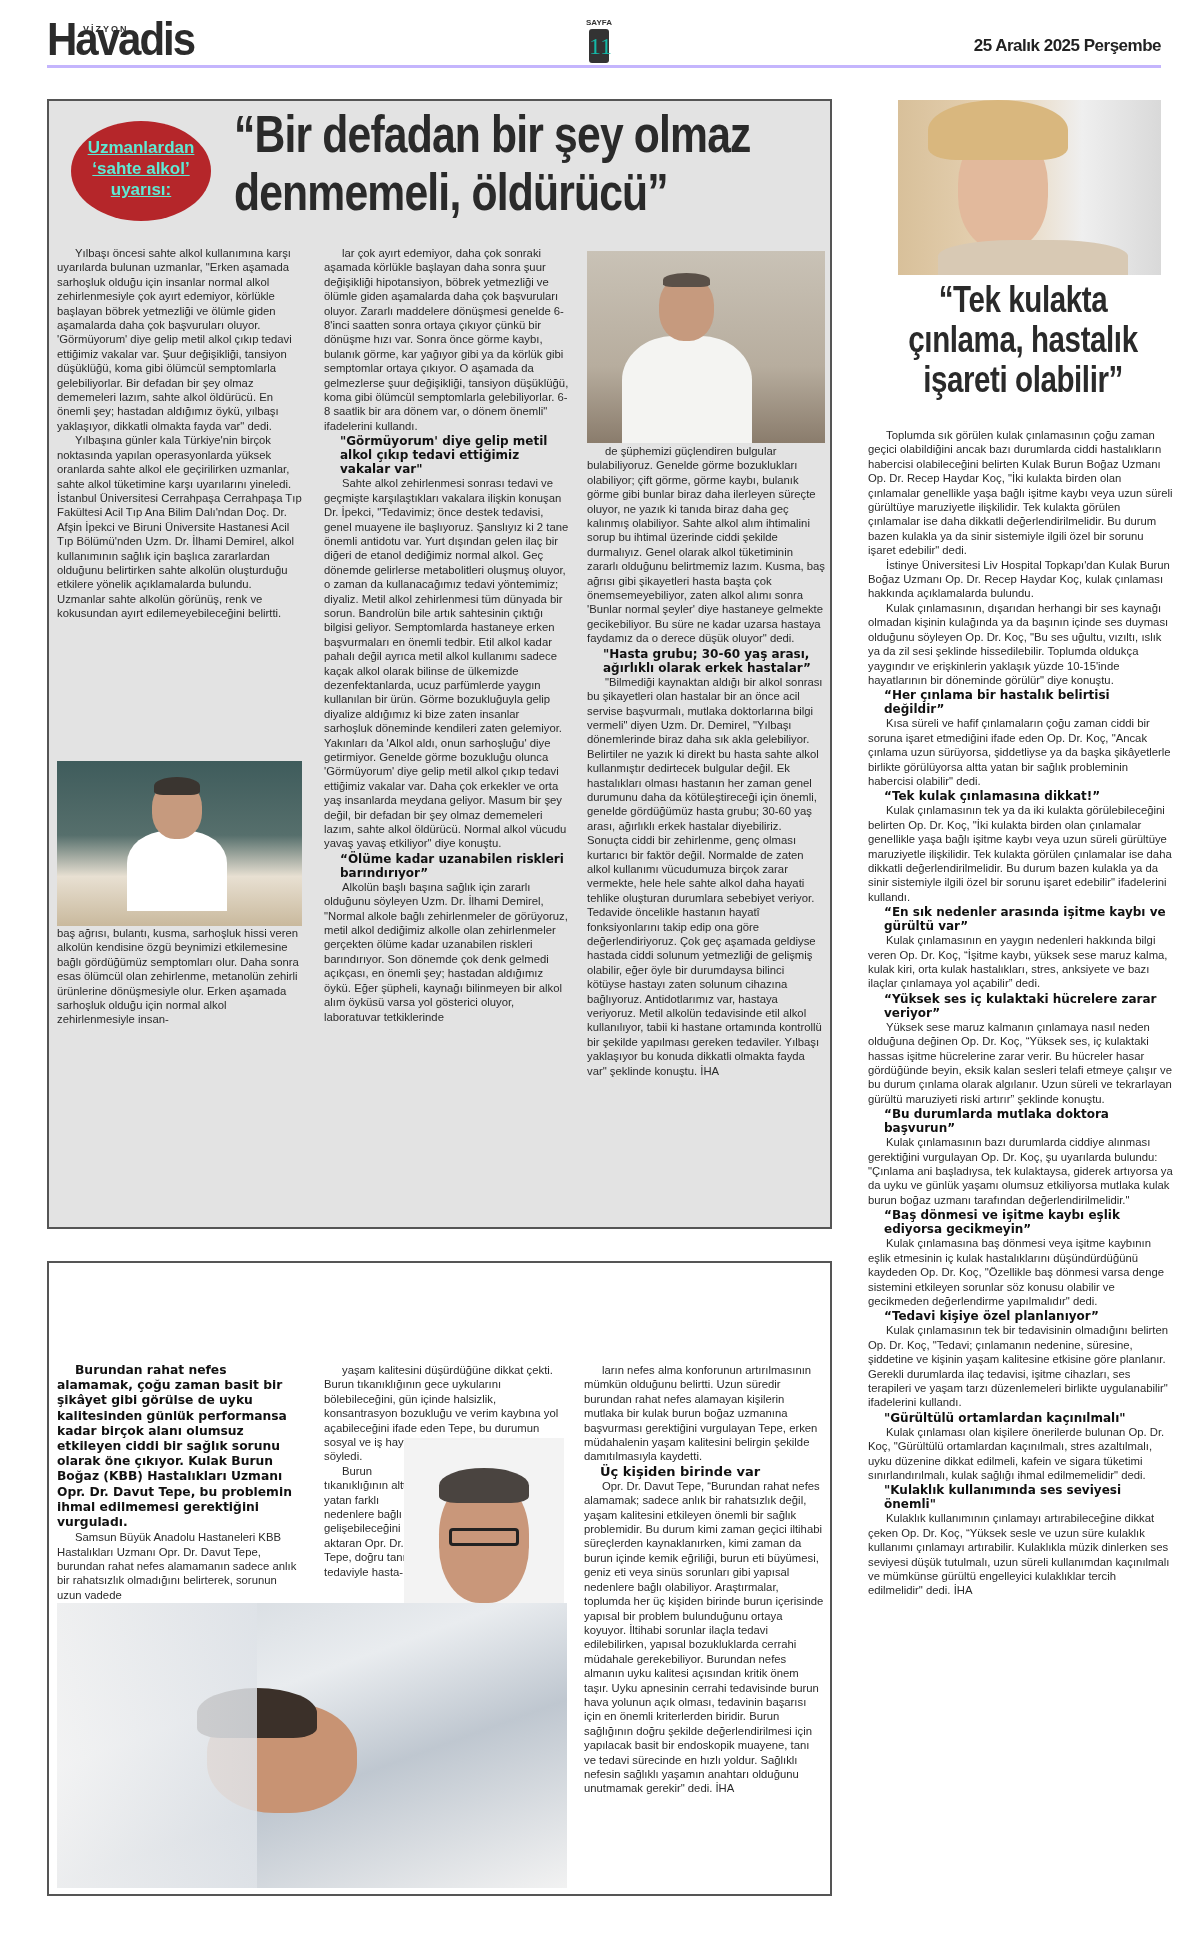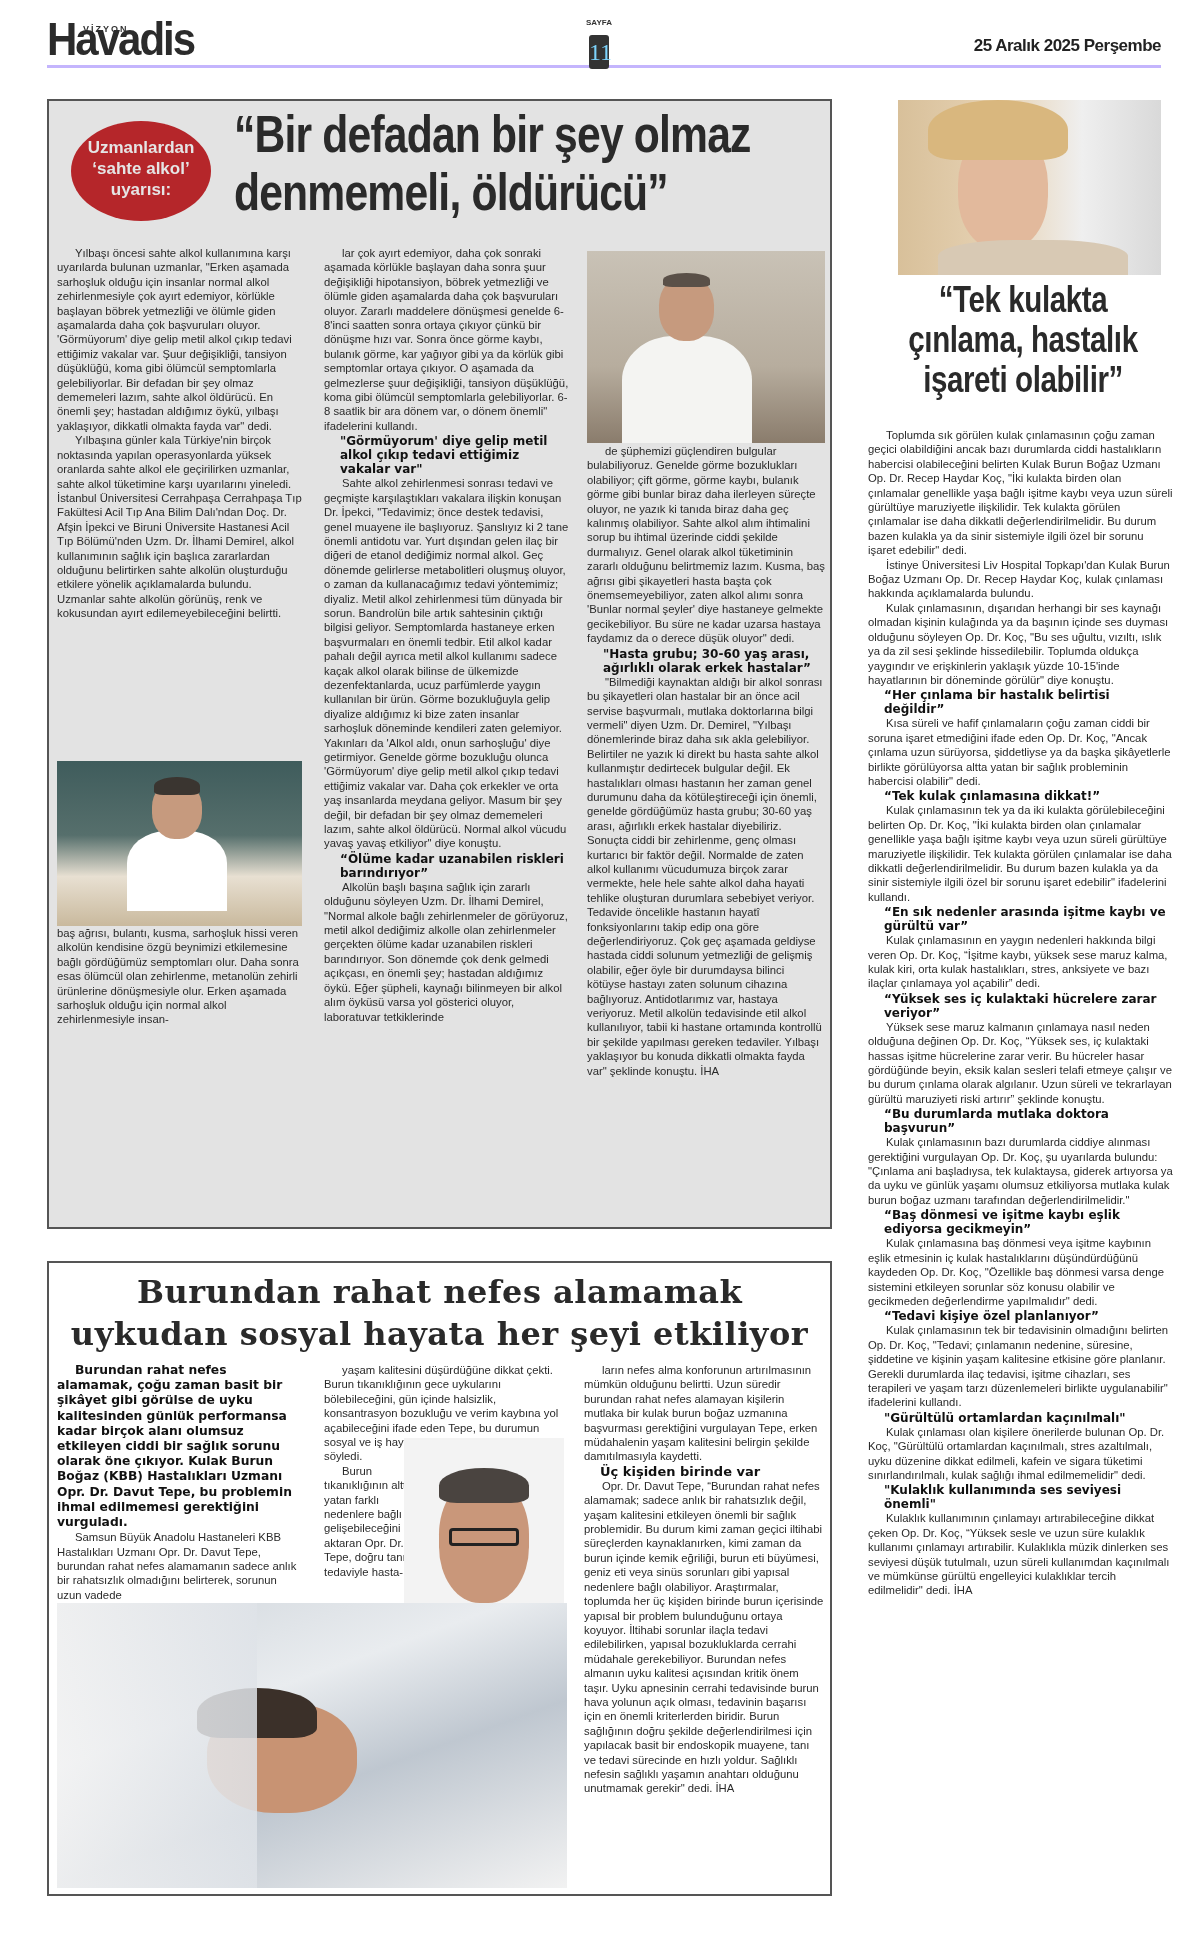--- a/index.html
+++ b/index.html
@@ -6,26 +6,26 @@
   html, body { width: 1200px; height: 1938px; background: #ffffff; overflow: hidden; }
   body { font-family: "Liberation Sans", sans-serif; color: #1a1a1a; position: relative; }
 
   
   .masthead { position: absolute; left: 47px; top: 8px; width: 1114px; height: 60px; border-bottom: 3px solid #c4b5fd; }
   .logo { position: absolute; left: 0; top: 8px; }
   .logo-small { position: absolute; left: 36px; top: 8px; font-size: 9px; letter-spacing: 2px; font-weight: bold; color: #333; }
   .logo-big { font-family: "Liberation Sans", sans-serif; font-size: 42px; font-weight: bold; letter-spacing: -2px; color: #2b2b2b; line-height: 48px; transform: scaleY(1.1); display: inline-block; }
   .page-no { position: absolute; left: 532px; top: 10px; text-align: center; width: 40px; }
   .page-no .lbl { font-size: 8px; font-weight: bold; color: #333; }
-  .page-no .num { margin-top: 8px; background: #333; color: #7dd3fc; font-family: "Liberation Serif", serif; font-size: 24px; border-radius: 3px; width: 20px; height: 34px; line-height: 34px; margin-left: 10px; }
+  .page-no .num { margin-top: 2px; background: #333; color: #14b8a6; font-family: "Liberation Serif", serif; font-size: 24px; border-radius: 3px; width: 20px; height: 34px; line-height: 34px; margin-left: 10px; }
   .date { position: absolute; right: 0; top: 28px; font-size: 17px; font-weight: bold; color: #222; letter-spacing: -0.5px; margin-left: 38px; }
 
   
   .art1 { position: absolute; left: 47px; top: 99px; width: 785px; height: 1130px; background: #e3e3e3; border: 2px solid #555; }
-  .badge { position: absolute; left: 22px; top: 20px; width: 140px; height: 100px; border-radius: 50%; background: #b5262a; color: #e5e5e5; text-align: center; font-weight: bold; font-size: 17px; line-height: 21px; padding-top: 16px; }
+  .badge { position: absolute; left: 22px; top: 20px; width: 140px; height: 100px; border-radius: 50%; background: #b5262a; color: #5eead4; text-align: center; font-weight: bold; font-size: 17px; line-height: 21px; padding-top: 16px; text-decoration: underline; }
   .art1-title { position: absolute; left: 185px; top: 4px; width: 590px; font-family: "Liberation Sans", sans-serif; font-weight: bold; font-size: 52px; line-height: 58px; color: #2a2a2a; transform: scaleX(0.82); transform-origin: left top; width: 720px; letter-spacing: -1px; }
   .cols { position: absolute; font-size: 11.3px; line-height: 14.4px; color: #2a2a2a; text-align: left; }
   .cols p { text-indent: 18px; }
   .cols h4 { font-family: "DejaVu Sans", sans-serif; font-weight: bold; font-size: 12px; line-height: 14px; padding-left: 16px; margin-top: 1px; color: #111; }
   .a1c1 { left: 8px; top: 145px; width: 245px; }
   .a1c2 { left: 275px; top: 145px; width: 245px; }
   .a1c3 { left: 538px; top: 343px; width: 238px; }
 
   .photo { position: absolute; overflow: hidden; }
   .photo-doc1 { left: 538px; top: 150px; width: 238px; height: 192px; background: linear-gradient(180deg,#c9c2b6 0%,#b7ad9e 60%,#8a7c6c 100%); }
@@ -131,24 +131,20 @@
   <p>Kulak çınlamasına baş dönmesi veya işitme kaybının eşlik etmesinin iç kulak hastalıklarını düşündürdüğünü kaydeden Op. Dr. Koç, "Özellikle baş dönmesi varsa denge sistemini etkileyen sorunlar söz konusu olabilir ve gecikmeden değerlendirme yapılmalıdır" dedi.</p>
   <h4>“Tedavi kişiye özel planlanıyor”</h4>
   <p>Kulak çınlamasının tek bir tedavisinin olmadığını belirten Op. Dr. Koç, "Tedavi; çınlamanın nedenine, süresine, şiddetine ve kişinin yaşam kalitesine etkisine göre planlanır. Gerekli durumlarda ilaç tedavisi, işitme cihazları, ses terapileri ve yaşam tarzı düzenlemeleri birlikte uygulanabilir" ifadelerini kullandı.</p>
   <h4>"Gürültülü ortamlardan kaçınılmalı"</h4>
   <p>Kulak çınlaması olan kişilere önerilerde bulunan Op. Dr. Koç, "Gürültülü ortamlardan kaçınılmalı, stres azaltılmalı, uyku düzenine dikkat edilmeli, kafein ve sigara tüketimi sınırlandırılmalı, kulak sağlığı ihmal edilmemelidir" dedi.</p>
   <h4>"Kulaklık kullanımında ses seviyesi önemli"</h4>
   <p>Kulaklık kullanımının çınlamayı artırabileceğine dikkat çeken Op. Dr. Koç, “Yüksek sesle ve uzun süre kulaklık kullanımı çınlamayı artırabilir. Kulaklıkla müzik dinlerken ses seviyesi düşük tutulmalı, uzun süreli kullanımdan kaçınılmalı ve mümkünse gürültü engelleyici kulaklıklar tercih edilmelidir" dedi. İHA</p>
 </div>
 
 <article class="art3">
-  <h2 class="art3-title">
-    <span>Burundan rahat nefes alamamak</span><br>
-    <span>uykudan sosyal hayata her şeyi etkiliyor</span>
-  </h2>
   <div class="cols a3c1">
     <p class="lead">Burundan rahat nefes alamamak, çoğu zaman basit bir şikâyet gibi görülse de uyku kalitesinden günlük performansa kadar birçok alanı olumsuz etkileyen ciddi bir sağlık sorunu olarak öne çıkıyor. Kulak Burun Boğaz (KBB) Hastalıkları Uzmanı Opr. Dr. Davut Tepe, bu problemin ihmal edilmemesi gerektiğini vurguladı.</p>
     <p>Samsun Büyük Anadolu Hastaneleri KBB Hastalıkları Uzmanı Opr. Dr. Davut Tepe, burundan rahat nefes alamamanın sadece anlık bir rahatsızlık olmadığını belirterek, sorunun uzun vadede</p>
   </div>
   <div class="cols a3c2">
     <p>yaşam kalitesini düşürdüğüne dikkat çekti. Burun tıkanıklığının gece uykularını bölebileceğini, gün içinde halsizlik, konsantrasyon bozukluğu ve verim kaybına yol açabileceğini ifade eden Tepe, bu durumun sosyal ve iş hayatını da doğrudan etkilediğini söyledi.</p>
     <p class="narrow">Burun tıkanıklığının altta yatan farklı nedenlere bağlı gelişebileceğini aktaran Opr. Dr. Tepe, doğru tanı ve tedaviyle hasta-</p>
   </div>
   <div class="photo photo-tepe">
     <div class="coat" style="left:10px;top:170px;width:150px;height:110px;background:#ffffff;border:1px solid #ddd;"></div>

